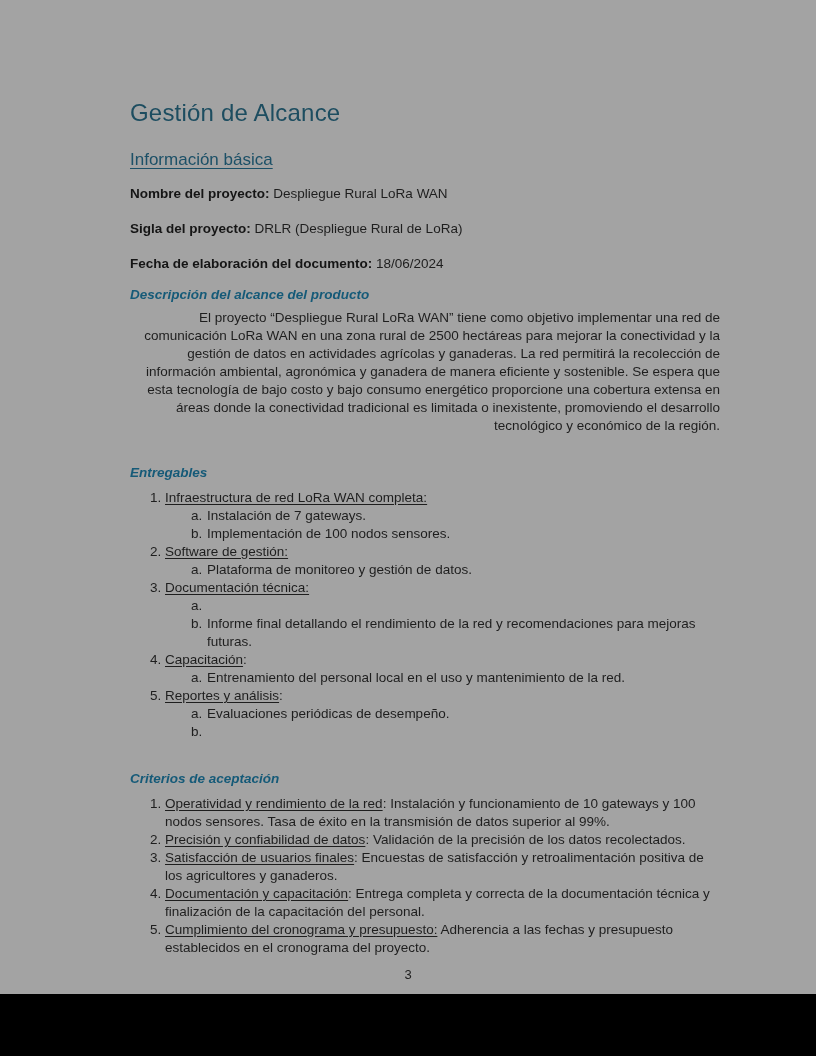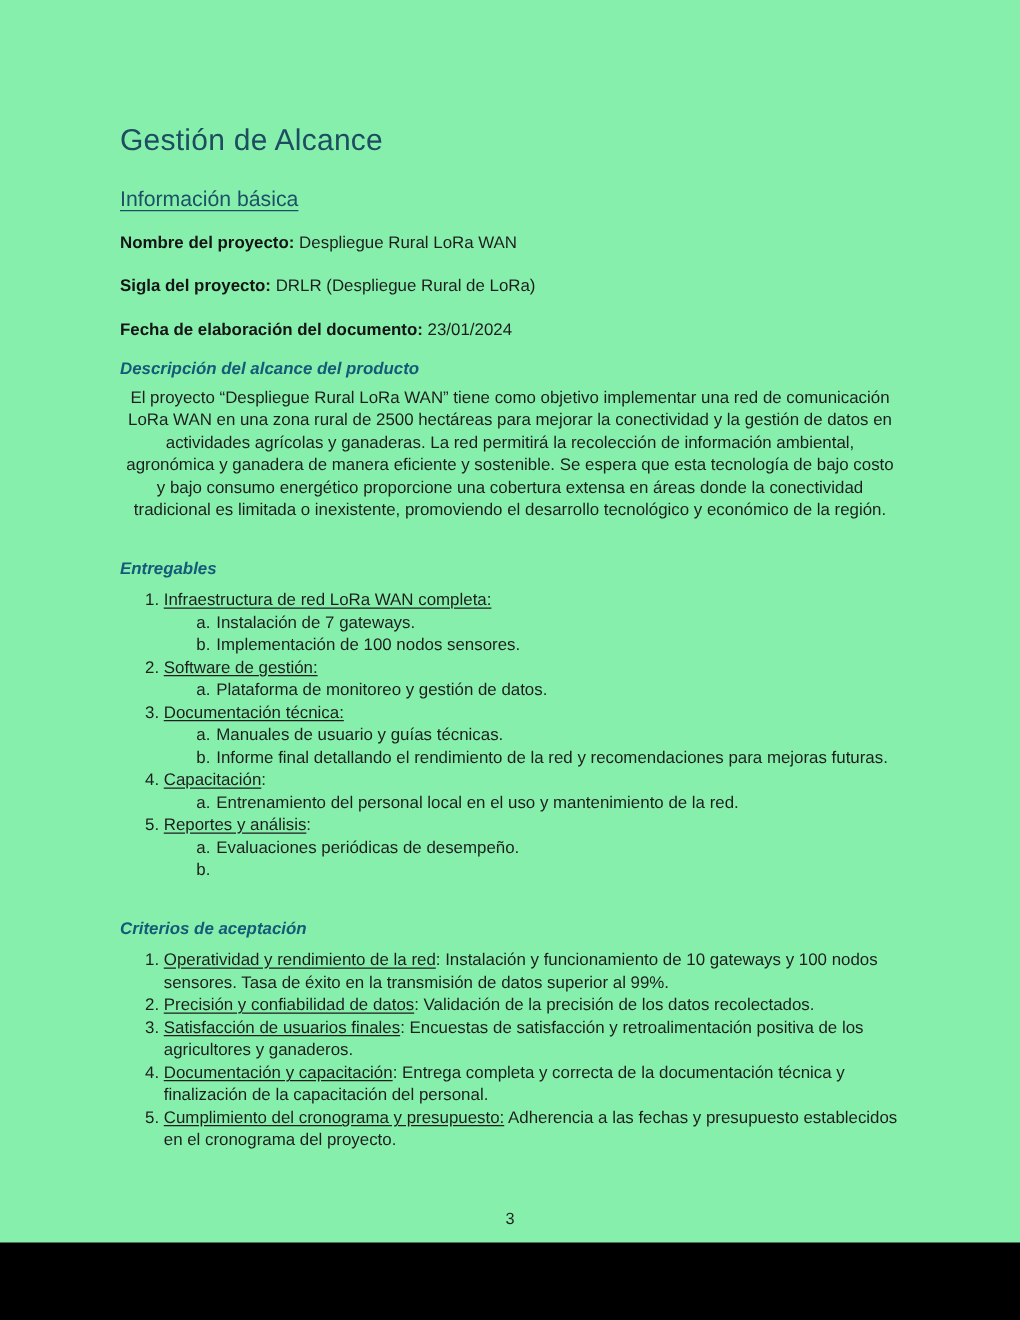--- a/index.html
+++ b/index.html
@@ -4,21 +4,21 @@
 <style>
   html, body { margin: 0; padding: 0; }
   body {
     width: 816px; height: 1056px;
     background: #ffffff;
     font-family: "Liberation Sans", "DejaVu Sans", sans-serif;
     color: #1e1e1e;
     position: relative;
     overflow: hidden;
   }
-  .page { position: absolute; inset: 0; background: #86efac; }
+  .page { position: absolute; inset: 0; background: #a3a3a3; padding-left: 34px; }
   .content { padding: 99px 96px 0 96px; }
 
   .doc-title {
     font-size: 24px; line-height: 27px; font-weight: 500;
     color: #1d4d60; margin: 0; letter-spacing: .2px;
   }
   .h2 {
     font-size: 17px; line-height: 20px; font-weight: 500;
     color: #1c5067; margin: 24px 0 0 0;
     text-decoration: underline; text-underline-offset: 3px;
@@ -26,21 +26,21 @@
   .field { margin: 17px 0 0 0; font-size: 13.5px; line-height: 18px; }
   .field:first-of-type { margin-top: 15px; }
   .field b { font-weight: bold; color: #151515; text-align: right; }
 
   .h3 {
     font-size: 13.5px; line-height: 18px; font-weight: bold; font-style: italic;
     color: #155a78; margin: 13px 0 0 0;
   }
   .h3.tight { margin-top: 29px; }
 
-  .para { margin: 5px 0 0 0; font-size: 13.5px; line-height: 18px; text-align: center; }
+  .para { margin: 5px 0 0 0; font-size: 13.5px; line-height: 18px; text-align: right; }
 
   .list { margin-top: 7px; font-size: 13.5px; line-height: 18px; }
   .li { display: flex; align-items: flex-start; }
   .li .m1 { flex: none; width: 15px; margin-left: 20px; }
   .li .m2 { flex: none; width: 16px; margin-left: 61px; }
   .litext { flex: 1; }
   .litext u, .litext .u { text-decoration: underline; text-underline-offset: 2px; }
 
   .page-number {
     position: absolute; left: 0; right: 0; top: 967px;
@@ -58,21 +58,21 @@
   <div class="content">
 
     <h1 class="doc-title">Gestión de Alcance</h1>
 
     <h2 class="h2">Información básica</h2>
 
     <p class="field"><b>Nombre del proyecto:</b> <span>Despliegue Rural LoRa WAN</span></p>
 
     <p class="field"><b>Sigla del proyecto:</b> <span>DRLR (Despliegue Rural de LoRa)</span></p>
 
-    <p class="field"><b>Fecha de elaboración del documento:</b> <span>23/01/2024</span></p>
+    <p class="field"><b>Fecha de elaboración del documento:</b> <span>18/06/2024</span></p>
 
     <h3 class="h3">Descripción del alcance del producto</h3>
     <p class="para">El proyecto “Despliegue Rural LoRa WAN” tiene como objetivo implementar una red de comunicación LoRa WAN en una zona rural de 2500 hectáreas para mejorar la conectividad y la gestión de datos en actividades agrícolas y ganaderas. La red permitirá la recolección de información ambiental, agronómica y ganadera de manera eficiente y sostenible. Se espera que esta tecnología de bajo costo y bajo consumo energético proporcione una cobertura extensa en áreas donde la conectividad tradicional es limitada o inexistente, promoviendo el desarrollo tecnológico y económico de la región.</p>
 
     <h3 class="h3 tight">Entregables</h3>
 
     <div class="list">
 
       <div class="li">
         <span class="m1">1.</span>
@@ -95,21 +95,20 @@
         <span class="m2">a.</span>
         <span class="litext">Plataforma de monitoreo y gestión de datos.</span>
       </div>
 
       <div class="li">
         <span class="m1">3.</span>
         <span class="litext"><u>Documentación técnica:</u><span></span></span>
       </div>
       <div class="li">
         <span class="m2">a.</span>
-        <span class="litext">Manuales de usuario y guías técnicas.</span>
       </div>
       <div class="li">
         <span class="m2">b.</span>
         <span class="litext">Informe final detallando el rendimiento de la red y recomendaciones para mejoras futuras.</span>
       </div>
 
       <div class="li">
         <span class="m1">4.</span>
         <span class="litext"><u>Capacitación</u><span>:</span></span>
       </div>

